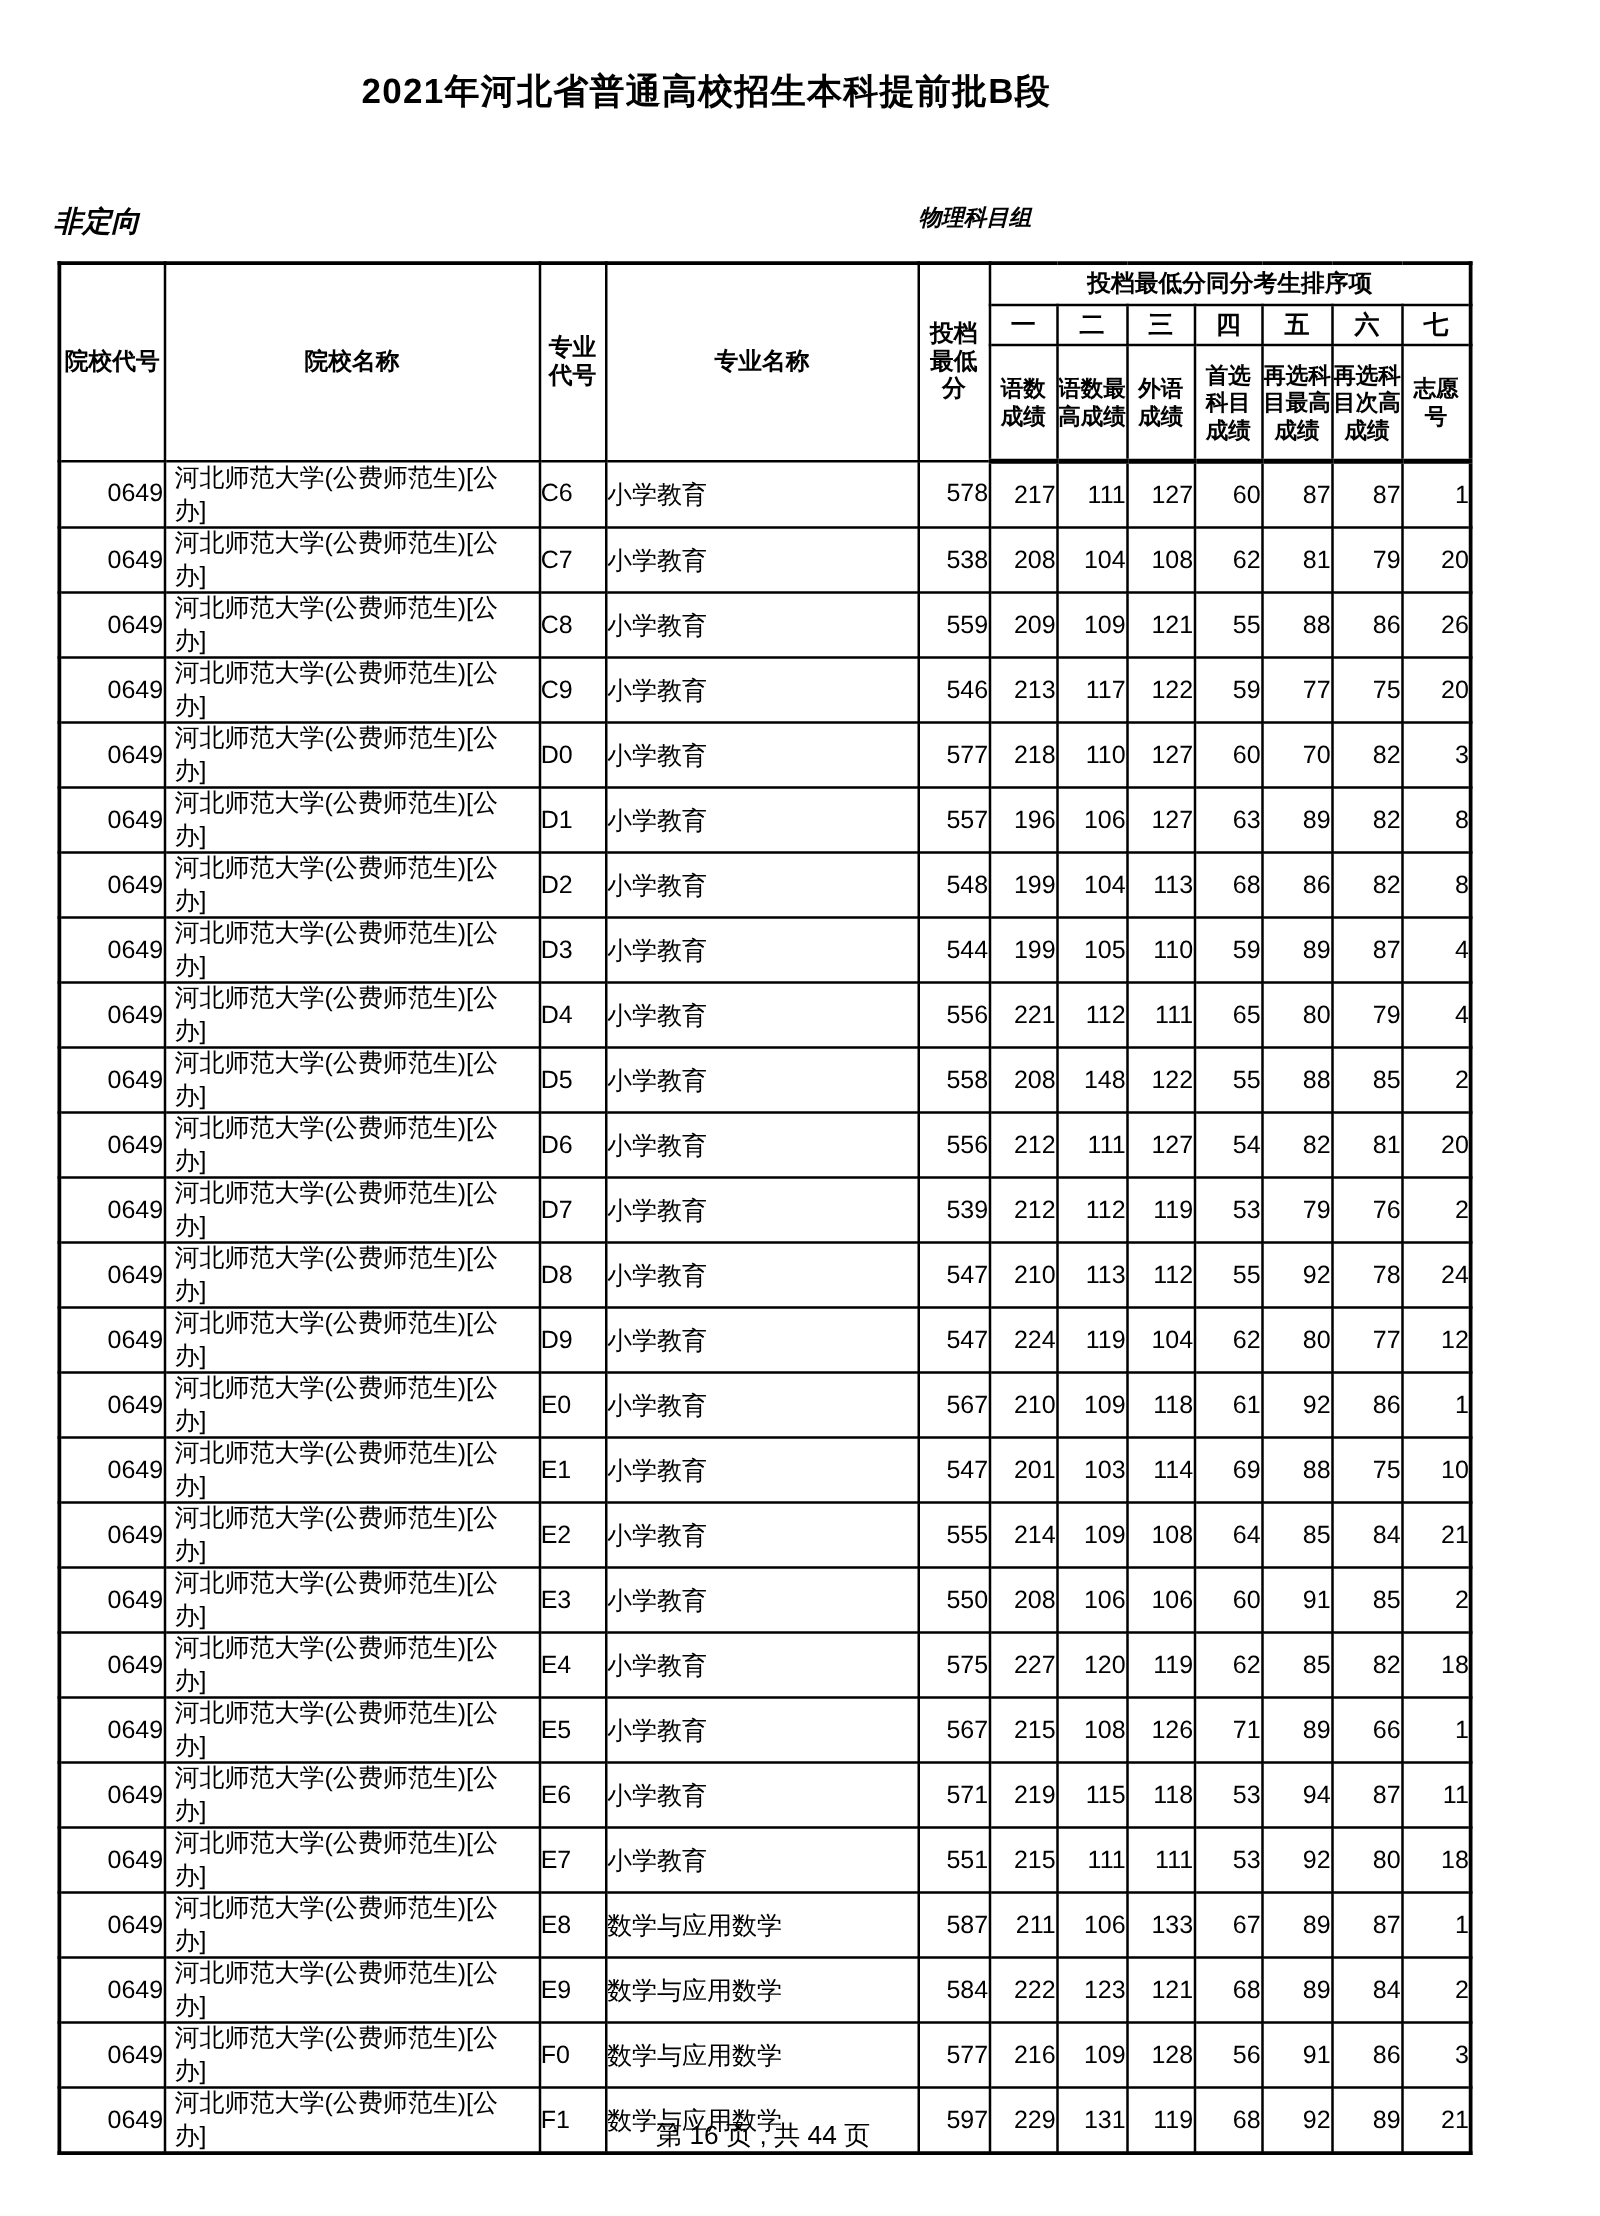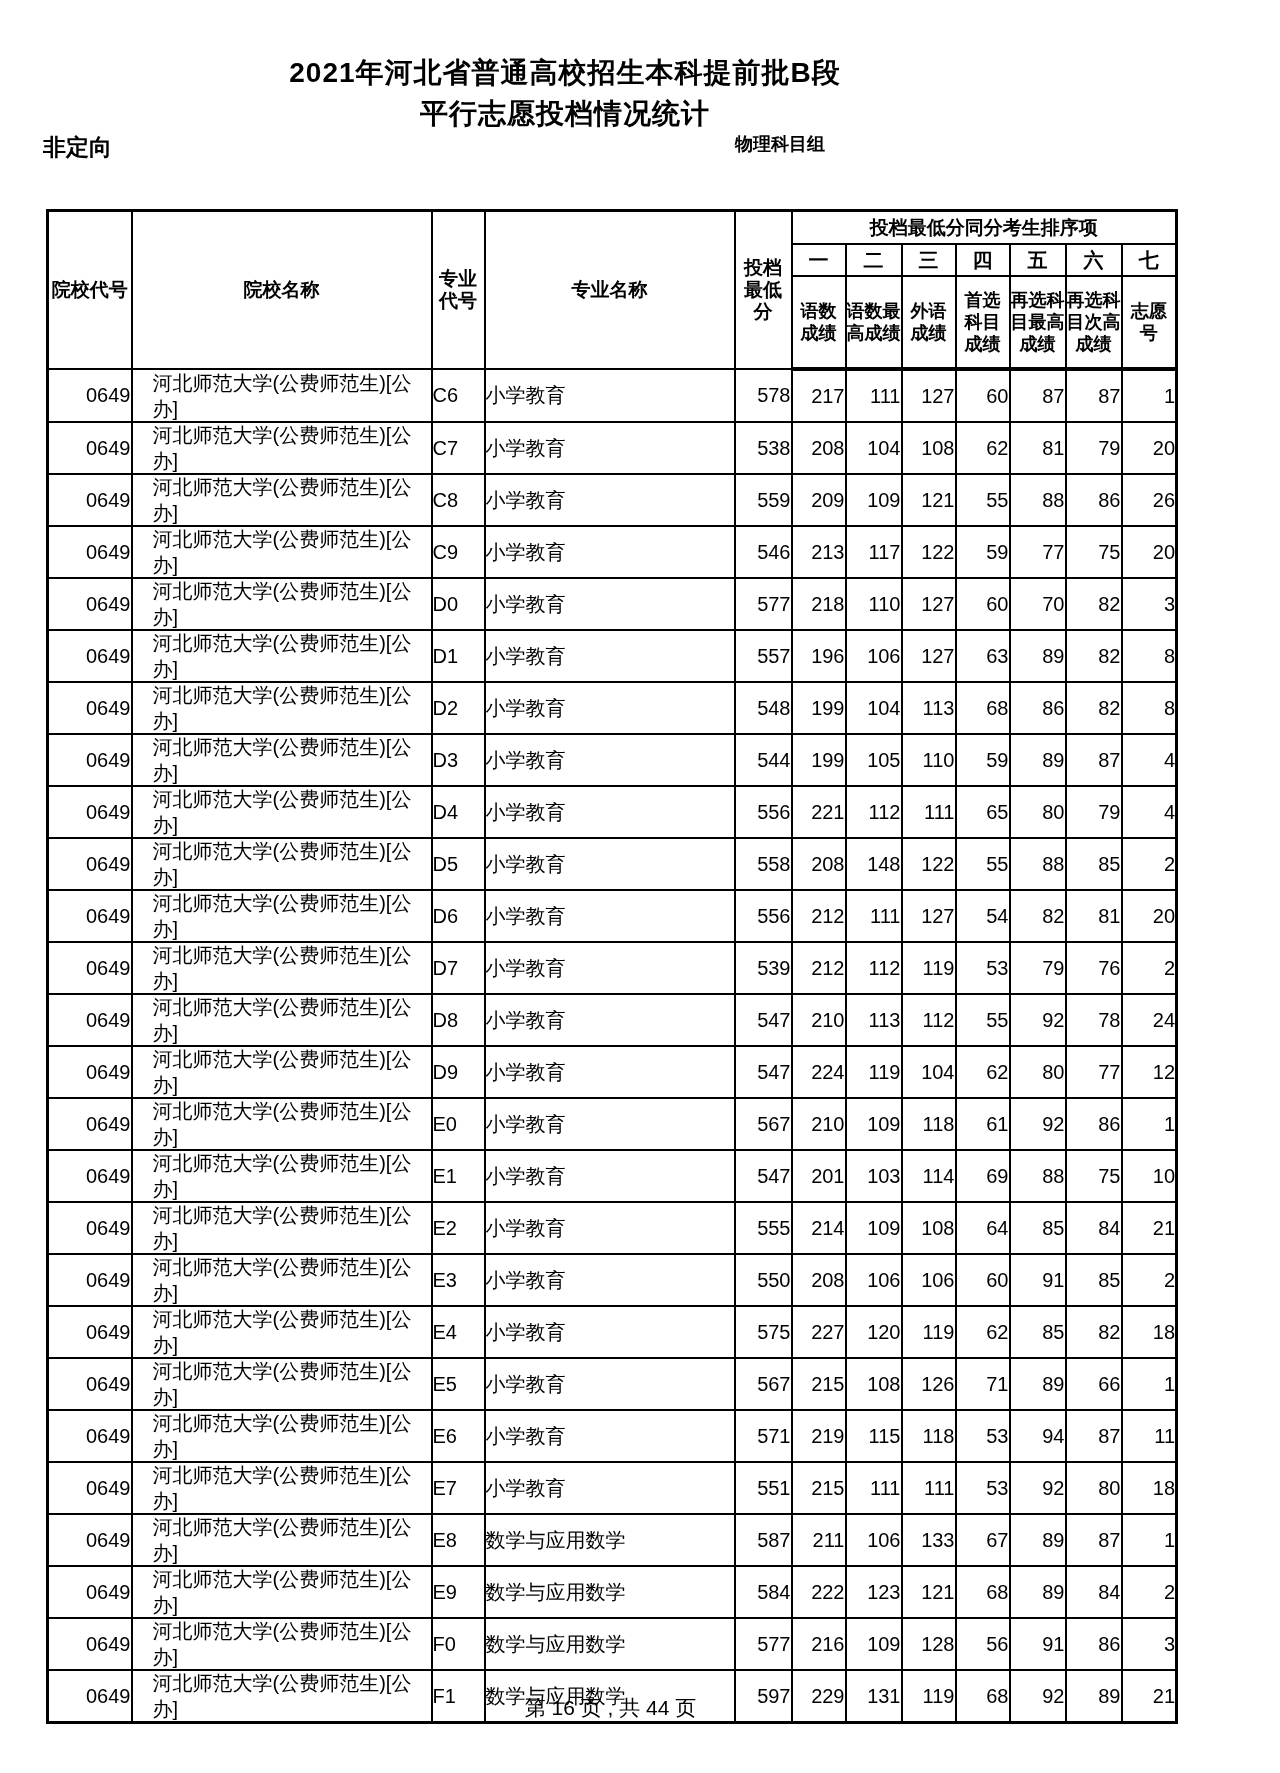--- a/index.html
+++ b/index.html
@@ -10,21 +10,21 @@
     color: #000000;
   }
   .sheet { position: relative; width: 1280px; height: 1773px; overflow: hidden; background:#fff; }
 
   .title-block {
     position: absolute; top: 52px; left: 0; width: 1130px;
     text-align: center; font-weight: bold; font-size: 28px; line-height: 41px;
     letter-spacing: 1px;
   }
 
-  .labels-row { position: absolute; top: 132px; left: 0; width: 1068px; height: 30px; }
+  .labels-row { position: absolute; top: 162px; left: 0; width: 1068px; height: 30px; font-style: italic; }
   .label-left  { position: absolute; left: 43px;  top: 0; font-size: 23px; font-weight: bold; }
   .label-right { position: absolute; left: 735px; top: 0; font-size: 18px; font-weight: bold; }
 
   table.grid {
     position: absolute; top: 209px; left: 46px;
     border-collapse: collapse; table-layout: fixed;
     width: 1129px;
     border: 3px solid #000;
   }
   table.grid th, table.grid td {
@@ -41,40 +41,39 @@
   tr.hdr-nums th { height: 30px; font-size: 20px; line-height: 1; }
   tr.hdr-names th { height: 90px; font-size: 18px; line-height: 22px; border-bottom: 4px solid #000; }
   th.span-col { border-bottom: 4px solid #000; }
 
   tbody td { height: 50px; font-size: 20px; vertical-align: middle; }
   td.c-code  { text-align: right; }
   td.c-name  { text-align: left; }
   td.c-name .clip {
     height: 50px; overflow: hidden;
     display: flex; flex-direction: column; justify-content: center;
-    line-height: 26px; font-size: 20px; padding-left: 20px;
+    line-height: 26px; font-size: 20px; padding-left: 7px;
   }
   td.c-name .clip span { display: block; max-width: 272px; }
   td.c-mcode { }
   td.c-mname { text-align: left; padding-left: 6px; }
   td.c-num   { text-align: right; padding-right: 6px; }
 
   .footer-block {
     position: absolute; top: 1694px; left: 46px; width: 1129px;
     text-align: center; font-size: 21px;
   }
 </style>
 </head>
 <body>
 
 <div class="sheet">
 
   <div class="title-block">
     <div>2021年河北省普通高校招生本科提前批B段</div>
-    <div>平行志愿投档情况统计</div>
   </div>
 
   <div class="labels-row">
     <span class="label-left">非定向</span>
     <span class="label-right">物理科目组</span>
   </div>
 
   <table class="grid">
     <colgroup>
       <col style="width:84px">

